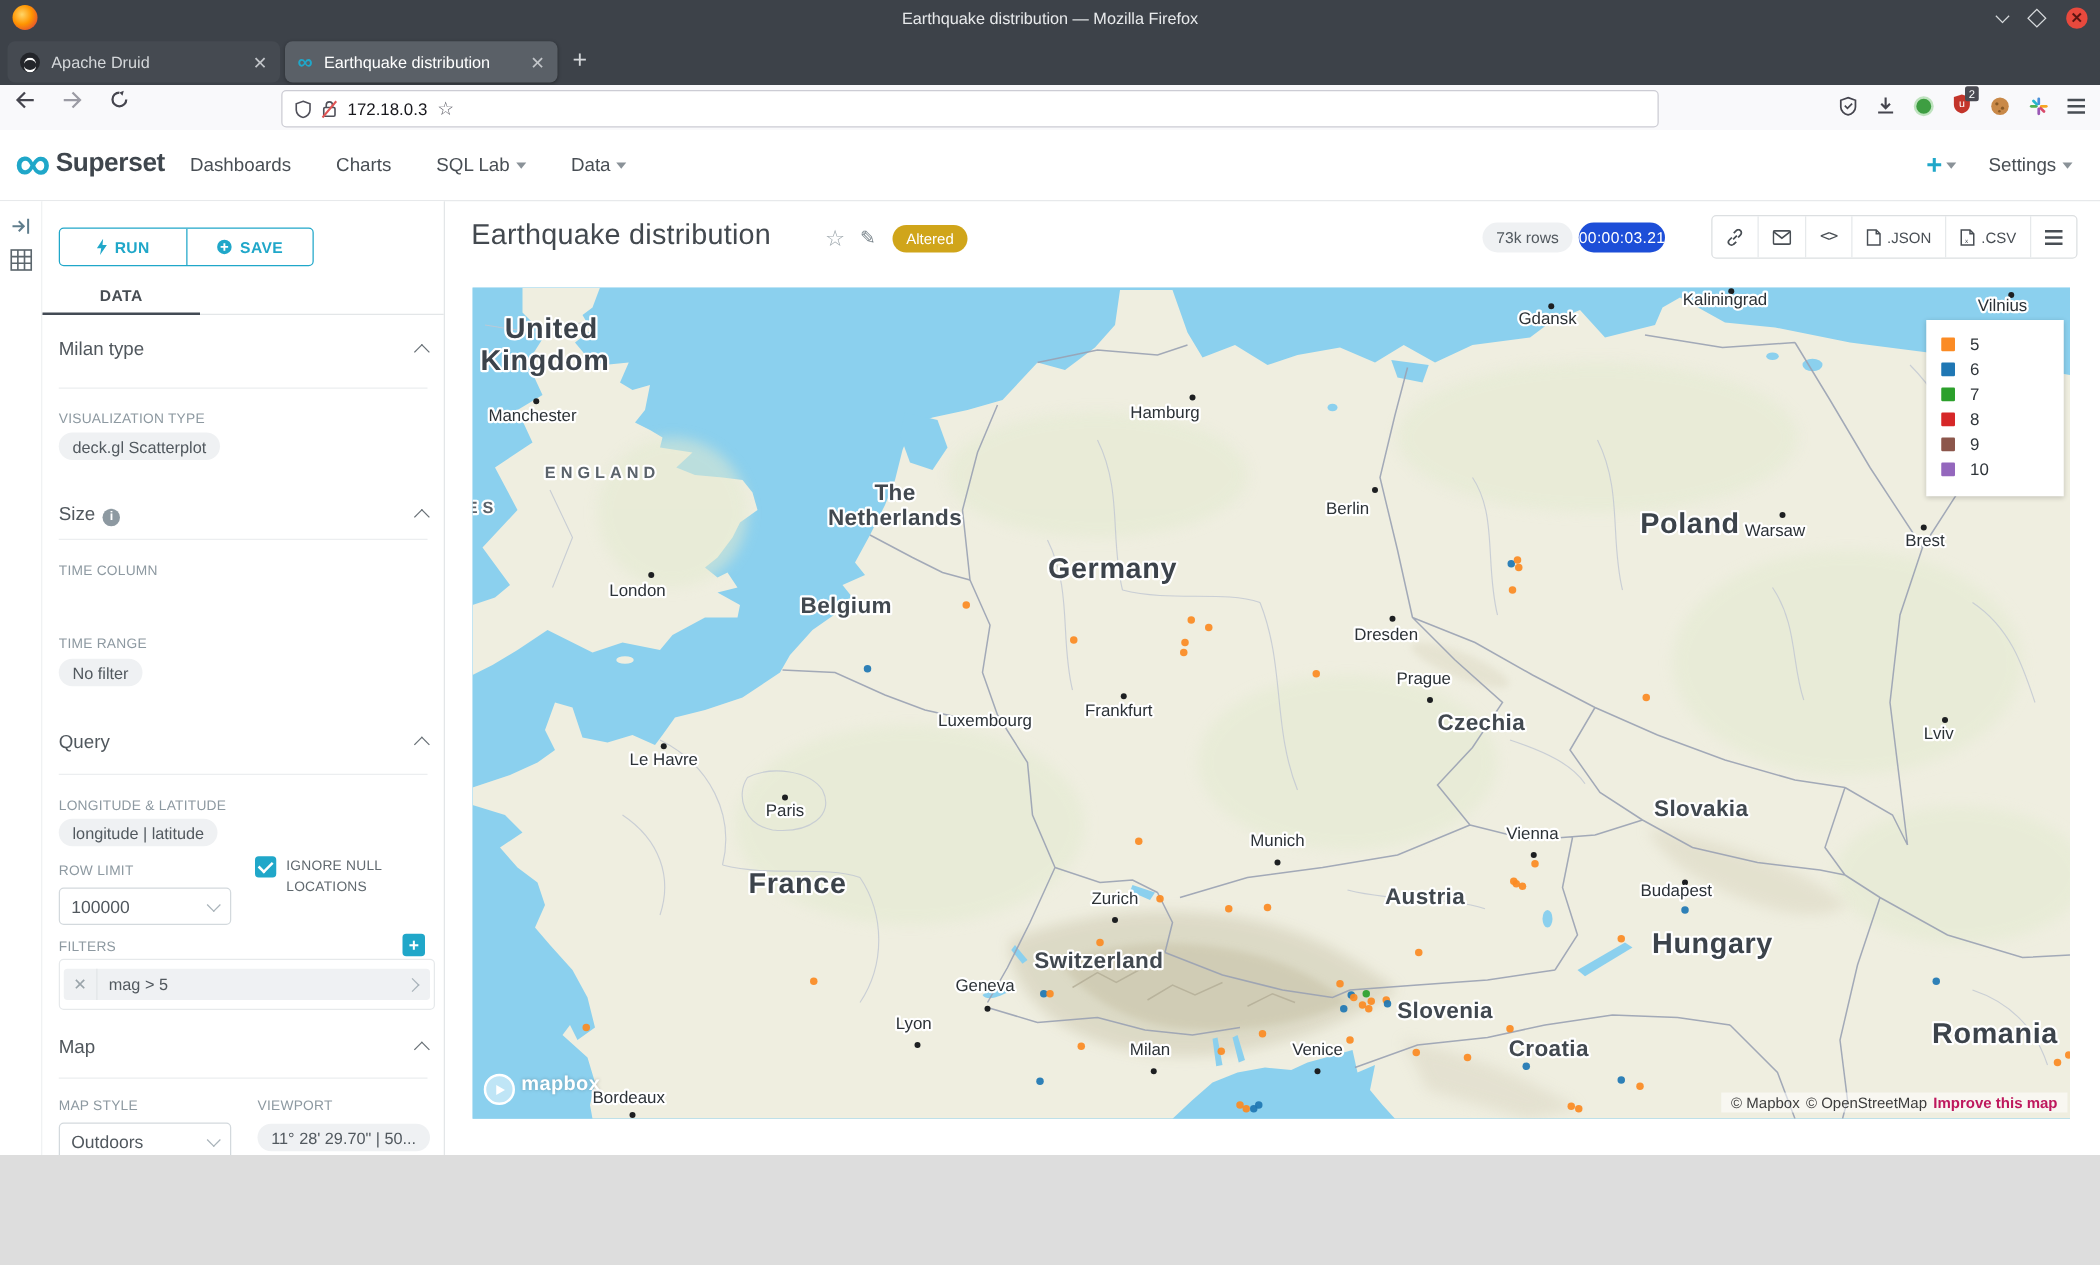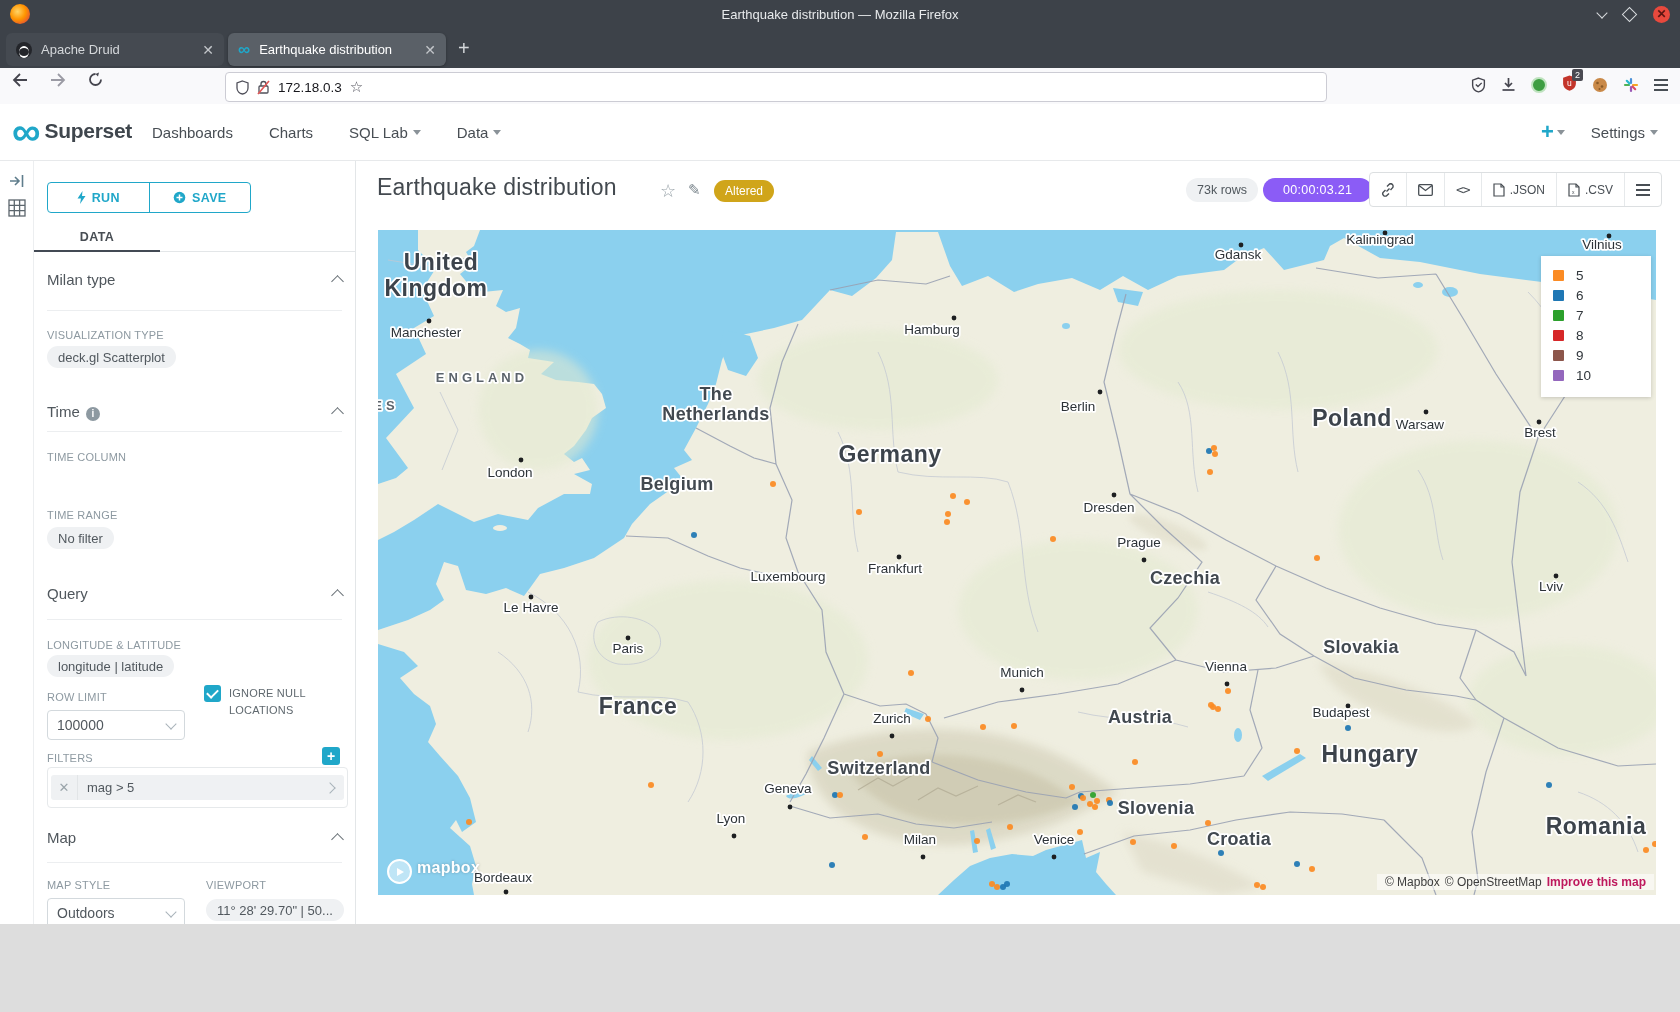--- a/index.html
+++ b/index.html
@@ -90,22 +90,22 @@
   .filtertxt{flex:1;padding-left:9px;}
   .filterchev{width:7px;height:7px;border-right:1.6px solid #a9b3ba;border-top:1.6px solid #a9b3ba;transform:rotate(45deg);margin-right:10px;}
   
   .chead-title{position:absolute;left:377px;top:174px;font-size:23px;color:#43494f;letter-spacing:.2px;}
   .hstar{position:absolute;left:660px;top:180px;color:#9aa4aa;font-size:18px;}
   .hedit{position:absolute;left:688px;top:181px;color:#7b868d;font-size:15px;}
   .badge{position:absolute;left:714px;top:180px;height:22px;background:#d0a51a;color:#fff;border-radius:11px;
          padding:0 11px;font-size:12px;display:flex;align-items:center;}
   .rowspill{position:absolute;left:1186px;top:178px;height:24px;background:#eff1f3;border-radius:12px;color:#51585e;
             font-size:12.5px;display:flex;align-items:center;padding:0 11px;}
-  .timerpill{position:absolute;left:1263px;top:178px;height:24px;background:#8b5cf6;border-radius:12px;color:#fff;
-             font-size:12.5px;display:flex;align-items:center;padding:0 20px;letter-spacing:.3px;}
+  .timerpill{position:absolute;left:1263px;top:178px;height:24px;background:#1d4ed8;border-radius:12px;color:#fff;
+             font-size:12.5px;display:flex;align-items:center;padding:0 0;letter-spacing:.3px;}
   .exportgrp{position:absolute;left:1369px;top:172px;height:33px;border:1px solid #dcdfe1;border-radius:4px;
              background:#fff;display:flex;align-items:stretch;}
   .exg{display:flex;align-items:center;justify-content:center;padding:0 11px;color:#484e54;font-size:12px;gap:5px;}
   .exg + .exg{border-left:1px solid #e6e9eb;}
   .codeglyph{font-family:"DejaVu Sans Mono",monospace;font-size:13px;letter-spacing:-1px;color:#484e54;}
   .menubars{display:flex;flex-direction:column;gap:3px;}
   .menubars i{display:block;width:14px;height:2px;background:#484e54;}
   
   .mapwrap{position:absolute;left:378px;top:230px;width:1278px;height:665px;background:#8bd0ee;overflow:hidden;}
   .mapwrap svg{position:absolute;left:0;top:0;}
@@ -289,21 +289,21 @@
 
     <div class="sect" style="top:110px">
       <span>Milan type</span>
         <span class="chevgray up"></span>
     </div>
     <div class="hr" style="top:149px"></div>
     <div class="ctl-label" style="left:13px;top:168px">VISUALIZATION TYPE</div>
     <div class="pill" style="left:13px;top:185px">deck.gl Scatterplot</div>
 
     <div class="sect" style="top:242px">
-      <span><span>Time</span><i class="infoi">i</i></span>
+      <span><span>Size</span><i class="infoi">i</i></span>
       <span class="chevgray up"></span>
     </div>
     <div class="hr" style="top:270px"></div>
     <div class="ctl-label" style="left:13px;top:290px">TIME COLUMN</div>
     <div class="ctl-label" style="left:13px;top:348px">TIME RANGE</div>
     <div class="pill" style="left:13px;top:366px">No filter</div>
 
     <div class="sect" style="top:424px">
       <span>Query</span>
         <span class="chevgray up"></span>

